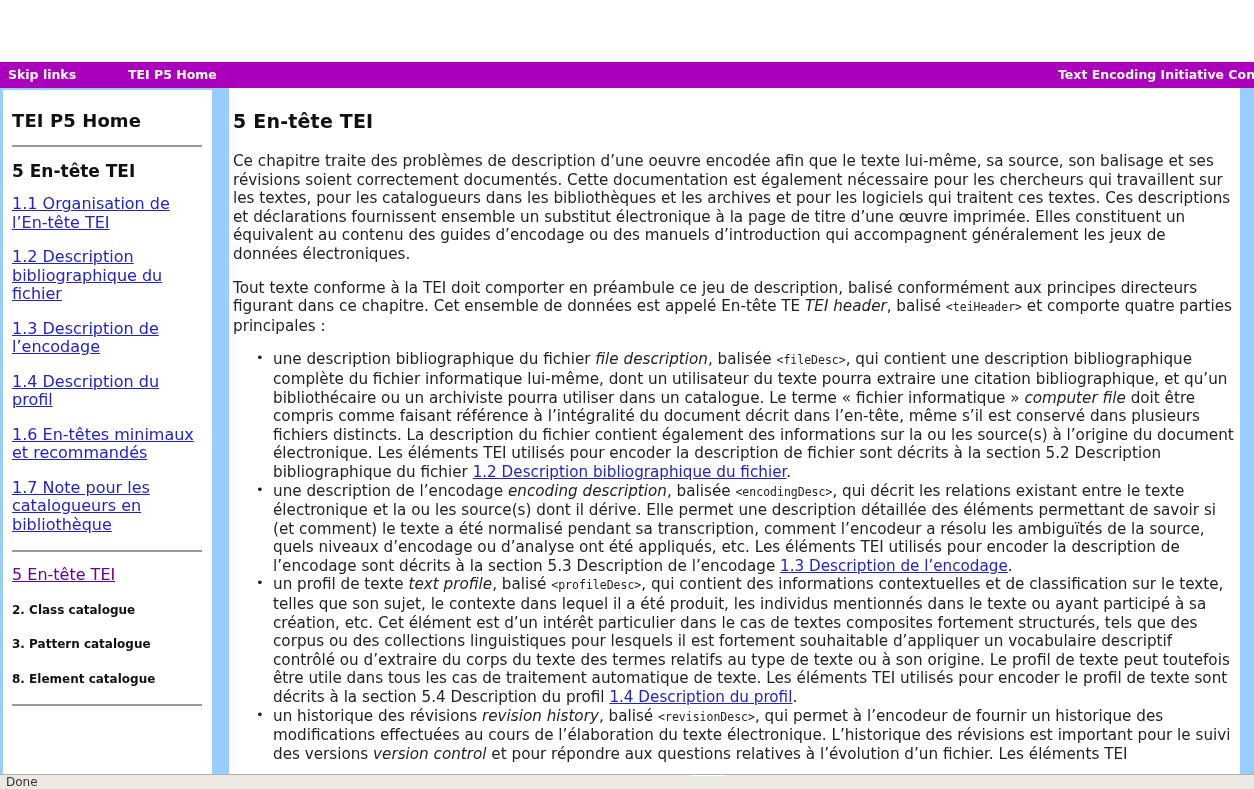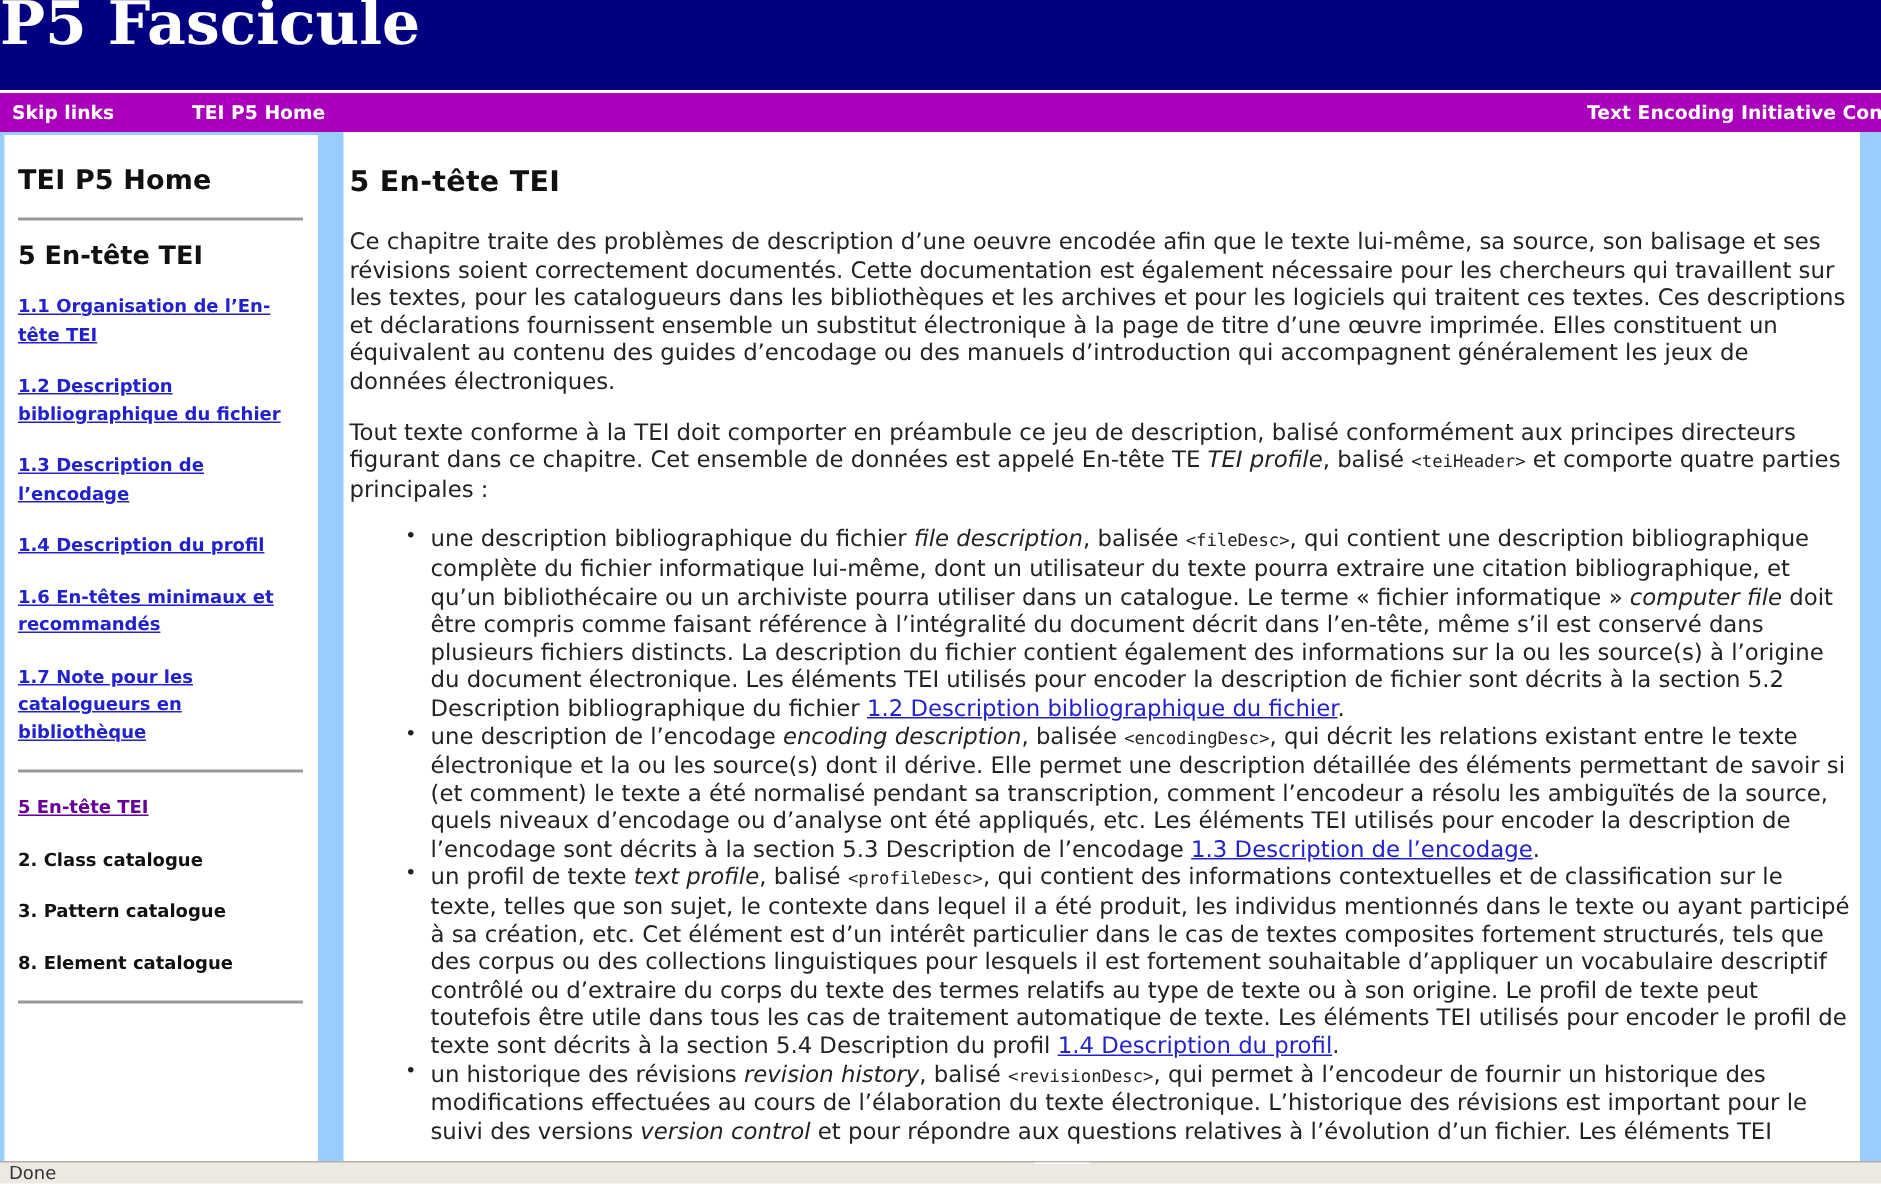--- a/index.html
+++ b/index.html
@@ -114,27 +114,26 @@
     height: 0;
   }
   .sb-section-title {
     font-size: 17px;
     font-weight: bold;
     color: #111111;
     margin: 6px 0 14px 0;
   }
   .sb-link {
     display: block;
-    font-size: 12px;
+    font-size: 16px;
     line-height: 18.5px;
     color: #2222cc;
     text-decoration: underline;
     margin: 0 0 16px 0;
     cursor: pointer;
-    font-weight: bold;
   }
   .sb-link.visited {
     color: #660099;
   }
   .sb-plain {
     display: block;
     font-size: 12px;
     font-weight: bold;
     color: #111111;
     margin: 0 0 16px 0;
@@ -167,21 +166,21 @@
     text-align: left;
   }
   .main ul {
     margin: 0;
     padding-left: 40px;
     list-style: none;
   }
   .main li {
     font-size: 15.2px;
     line-height: 18.6px;
-    margin: 0 0 0 14px;
+    margin: 0 0 0 0;
     color: #222222;
     position: relative;
     padding-left: 0px;
   }
   .main li::before {
     content: "\2022";
     position: absolute;
     left: -17px;
     top: -1px;
     font-size: 13px;
@@ -238,23 +237,20 @@
     white-space: nowrap;
     background: #ffffff;
     padding: 0 4px;
   }
 </style>
 </head>
 <body>
 
 <div class="page">
 
-  <div class="banner">
-    <div class="banner-title">P5 Fascicule</div>
-  </div>
 
   <div class="navbar">
     <span class="nav-left">Skip links</span>
     <span class="nav-mid">TEI P5 Home</span>
     <span class="nav-right">Text Encoding Initiative Consortium</span>
   </div>
 
   <div class="content-area">
 
     <div class="sidebar">
@@ -278,21 +274,21 @@
 
       <hr class="sb-rule">
     </div>
 
     <div class="main">
       <h1>5 En-tête TEI</h1>
 
       <p>Ce chapitre traite des problèmes de description d’une oeuvre encodée afin que le texte lui-même, sa source, son balisage et ses révisions soient correctement documentés. Cette documentation est également nécessaire pour les chercheurs qui travaillent sur les textes, pour les catalogueurs dans les bibliothèques et les archives et pour les logiciels qui traitent ces textes. Ces descriptions et déclarations fournissent ensemble un substitut électronique à la page de titre d’une œuvre imprimée. Elles constituent un équivalent au contenu des guides d’encodage ou des manuels d’introduction qui accompagnent généralement les jeux de données électroniques.</p>
 
       <p>
-        <span>Tout texte conforme à la TEI doit comporter en préambule ce jeu de description, balisé conformément aux principes directeurs figurant dans ce chapitre. Cet ensemble de données est appelé En-tête TE </span><span class="mentioned">TEI profile</span><span>, balisé </span><span class="gi">&lt;teiHeader&gt;</span><span> et comporte quatre parties principales :</span>
+        <span>Tout texte conforme à la TEI doit comporter en préambule ce jeu de description, balisé conformément aux principes directeurs figurant dans ce chapitre. Cet ensemble de données est appelé En-tête TE </span><span class="mentioned">TEI header</span><span>, balisé </span><span class="gi">&lt;teiHeader&gt;</span><span> et comporte quatre parties principales :</span>
       </p>
 
       <ul>
         <li>
           <span>une description bibliographique du fichier </span><span class="mentioned">file description</span><span>, balisée </span><span class="gi">&lt;fileDesc&gt;</span><span>, qui contient une description bibliographique complète du fichier informatique lui-même, dont un utilisateur du texte pourra extraire une citation bibliographique, et qu’un bibliothécaire ou un archiviste pourra utiliser dans un catalogue. Le terme « fichier informatique » </span><span class="mentioned">computer file</span><span> doit être compris comme faisant référence à l’intégralité du document décrit dans l’en-tête, même s’il est conservé dans plusieurs fichiers distincts. La description du fichier contient également des informations sur la ou les source(s) à l’origine du document électronique. Les éléments TEI utilisés pour encoder la description de fichier sont décrits à la section 5.2 Description bibliographique du fichier </span><a class="inline">1.2 Description bibliographique du fichier</a><span>.</span>
         </li>
         <li>
           <span>une description de l’encodage </span><span class="mentioned">encoding description</span><span>, balisée </span><span class="gi">&lt;encodingDesc&gt;</span><span>, qui décrit les relations existant entre le texte électronique et la ou les source(s) dont il dérive. Elle permet une description détaillée des éléments permettant de savoir si (et comment) le texte a été normalisé pendant sa transcription, comment l’encodeur a résolu les ambiguïtés de la source, quels niveaux d’encodage ou d’analyse ont été appliqués, etc. Les éléments TEI utilisés pour encoder la description de l’encodage sont décrits à la section 5.3 Description de l’encodage </span><a class="inline">1.3 Description de l’encodage</a><span>.</span>
         </li>
         <li>

